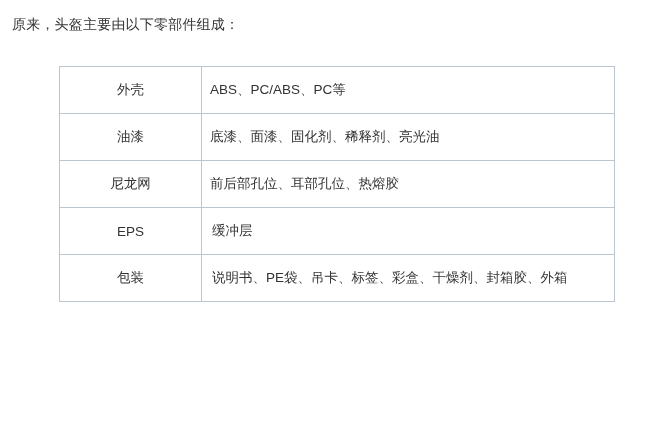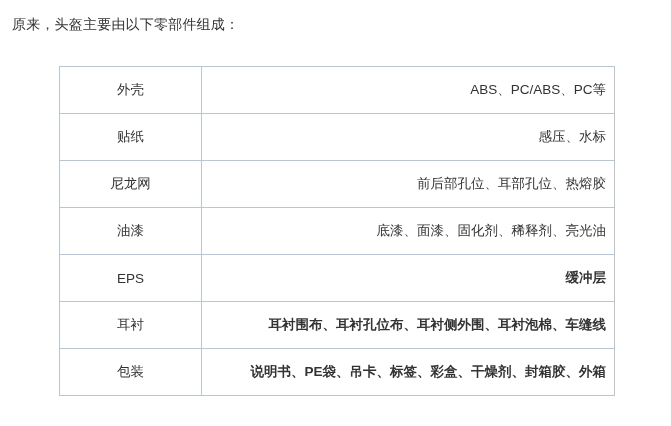--- a/index.html
+++ b/index.html
@@ -49,61 +49,52 @@
     box-sizing: border-box;
     vertical-align: middle;
   }
   td.label {
     width: 142px;
     text-align: center;
     white-space: nowrap;
   }
   td.value {
     width: 413px;
-    text-align: right;
+    text-align: left;
   }
   td.value.left {
-    text-align: right;
+    text-align: left;
     padding-left: 10px;
-    font-weight: bold;
   }
 </style>
 </head>
 <body>
 
 <div class="page">
 
   <div class="intro">原来，头盔主要由以下零部件组成：</div>
 
   <div class="table-wrap">
     <table class="parts">
       <tbody>
         <tr>
           <td class="label">外壳</td>
           <td class="value">ABS、PC/ABS、PC等</td>
         </tr>
         <tr>
-          <td class="label">贴纸</td>
-          <td class="value">感压、水标</td>
+          <td class="label">油漆</td>
+          <td class="value">底漆、面漆、固化剂、稀释剂、亮光油</td>
         </tr>
         <tr>
           <td class="label">尼龙网</td>
           <td class="value">前后部孔位、耳部孔位、热熔胶</td>
         </tr>
         <tr>
-          <td class="label">油漆</td>
-          <td class="value">底漆、面漆、固化剂、稀释剂、亮光油</td>
-        </tr>
-        <tr>
           <td class="label">EPS</td>
           <td class="value left">缓冲层</td>
-        </tr>
-        <tr>
-          <td class="label">耳衬</td>
-          <td class="value left">耳衬围布、耳衬孔位布、耳衬侧外围、耳衬泡棉、车缝线</td>
         </tr>
         <tr>
           <td class="label">包装</td>
           <td class="value left">说明书、PE袋、吊卡、标签、彩盒、干燥剂、封箱胶、外箱</td>
         </tr>
       </tbody>
     </table>
   </div>
 
 </div>

